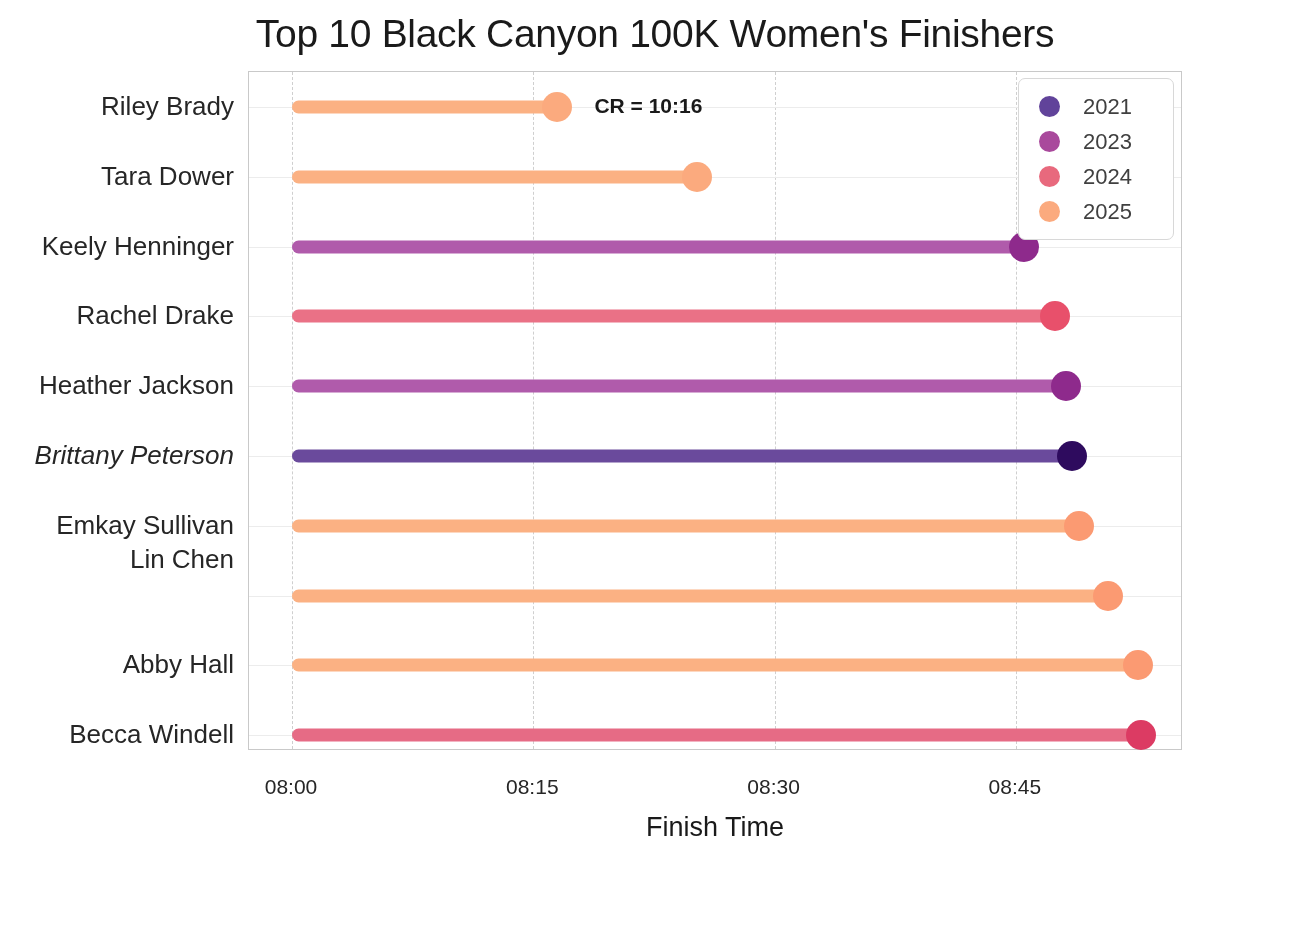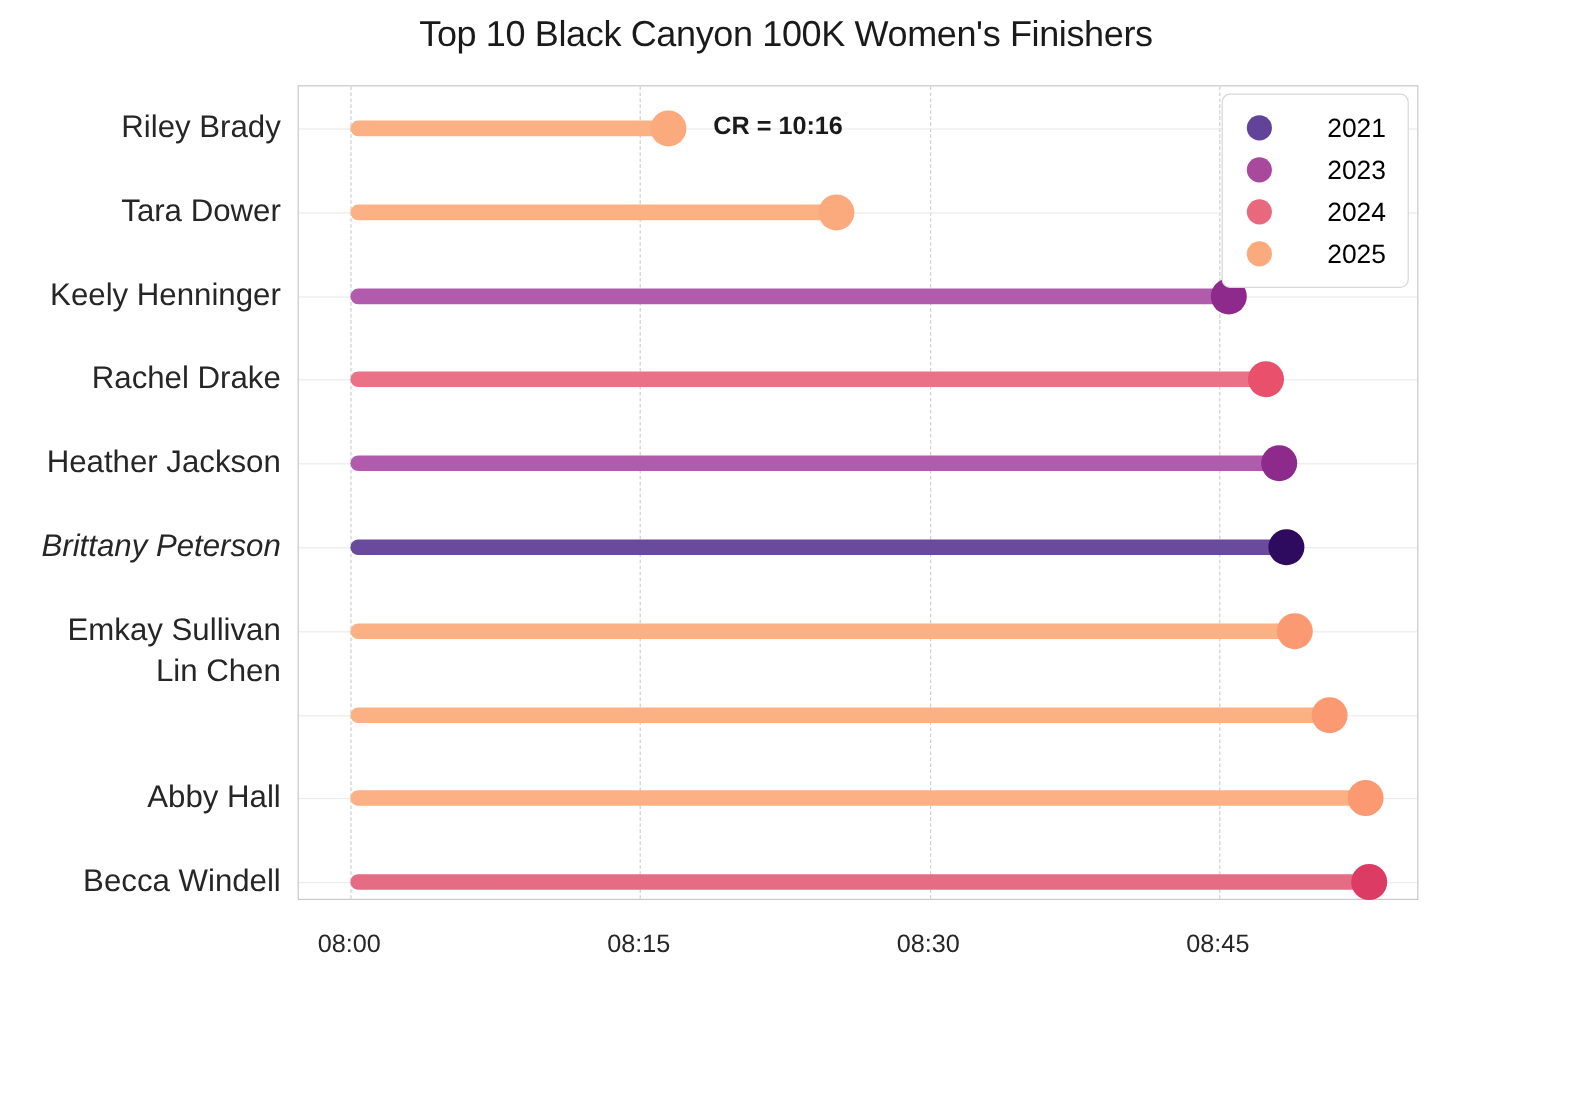--- a/index.html
+++ b/index.html
@@ -22,21 +22,21 @@
     background: #ffffff;
   }
 
   
   #chart-title {
     position: absolute;
     left: 0;
     top: 12px;
     width: 1310px;
     text-align: center;
-    font-size: 30px;
+    font-size: 39px;
     font-weight: 400;
     color: #1a1a1a;
     letter-spacing: -0.3px;
     white-space: nowrap;
   }
 
   
   #plot-area {
     position: absolute;
     left: 248px;
@@ -140,23 +140,23 @@
   }
   .legend-swatch {
     width: 21px;
     height: 21px;
     border-radius: 50%;
     flex: 0 0 auto;
     margin-left: 8px;
   }
   .legend-label {
     flex: 1 1 auto;
-    text-align: right;
+    text-align: center;
     font-size: 22px;
-    color: #000000;
+    color: #404040;
     padding-right: 4px;
   }
 
   
   #footer-credit {
     position: absolute;
     right: 18px;
     top: 878px;
     font-size: 21px;
     color: #333333;
@@ -225,20 +225,21 @@
       <div class="ytick" style="top: 664.4px;">Abby Hall</div>
       <div class="ytick" style="top: 734.2px;">Becca Windell</div>
     </div>
   <div id="xtick-layer">
       <div class="xtick" style="left: 291px;">08:00</div>
       <div class="xtick" style="left: 532.3px;">08:15</div>
       <div class="xtick" style="left: 773.6px;">08:30</div>
       <div class="xtick" style="left: 1014.9px;">08:45</div>
     </div>
 
+  <div id="xlabel">Finish Time</div>
 
   <div id="cr-annotation" style="left: 594.43px; top: 106px;">CR = 10:16</div>
 
   <div id="legend">
       <div class="legend-row">
         <span class="legend-swatch" style="background: rgb(97, 67, 154);"></span>
         <span class="legend-label">2021</span>
       </div>
       <div class="legend-row">
         <span class="legend-swatch" style="background: rgb(169, 73, 156);"></span>

